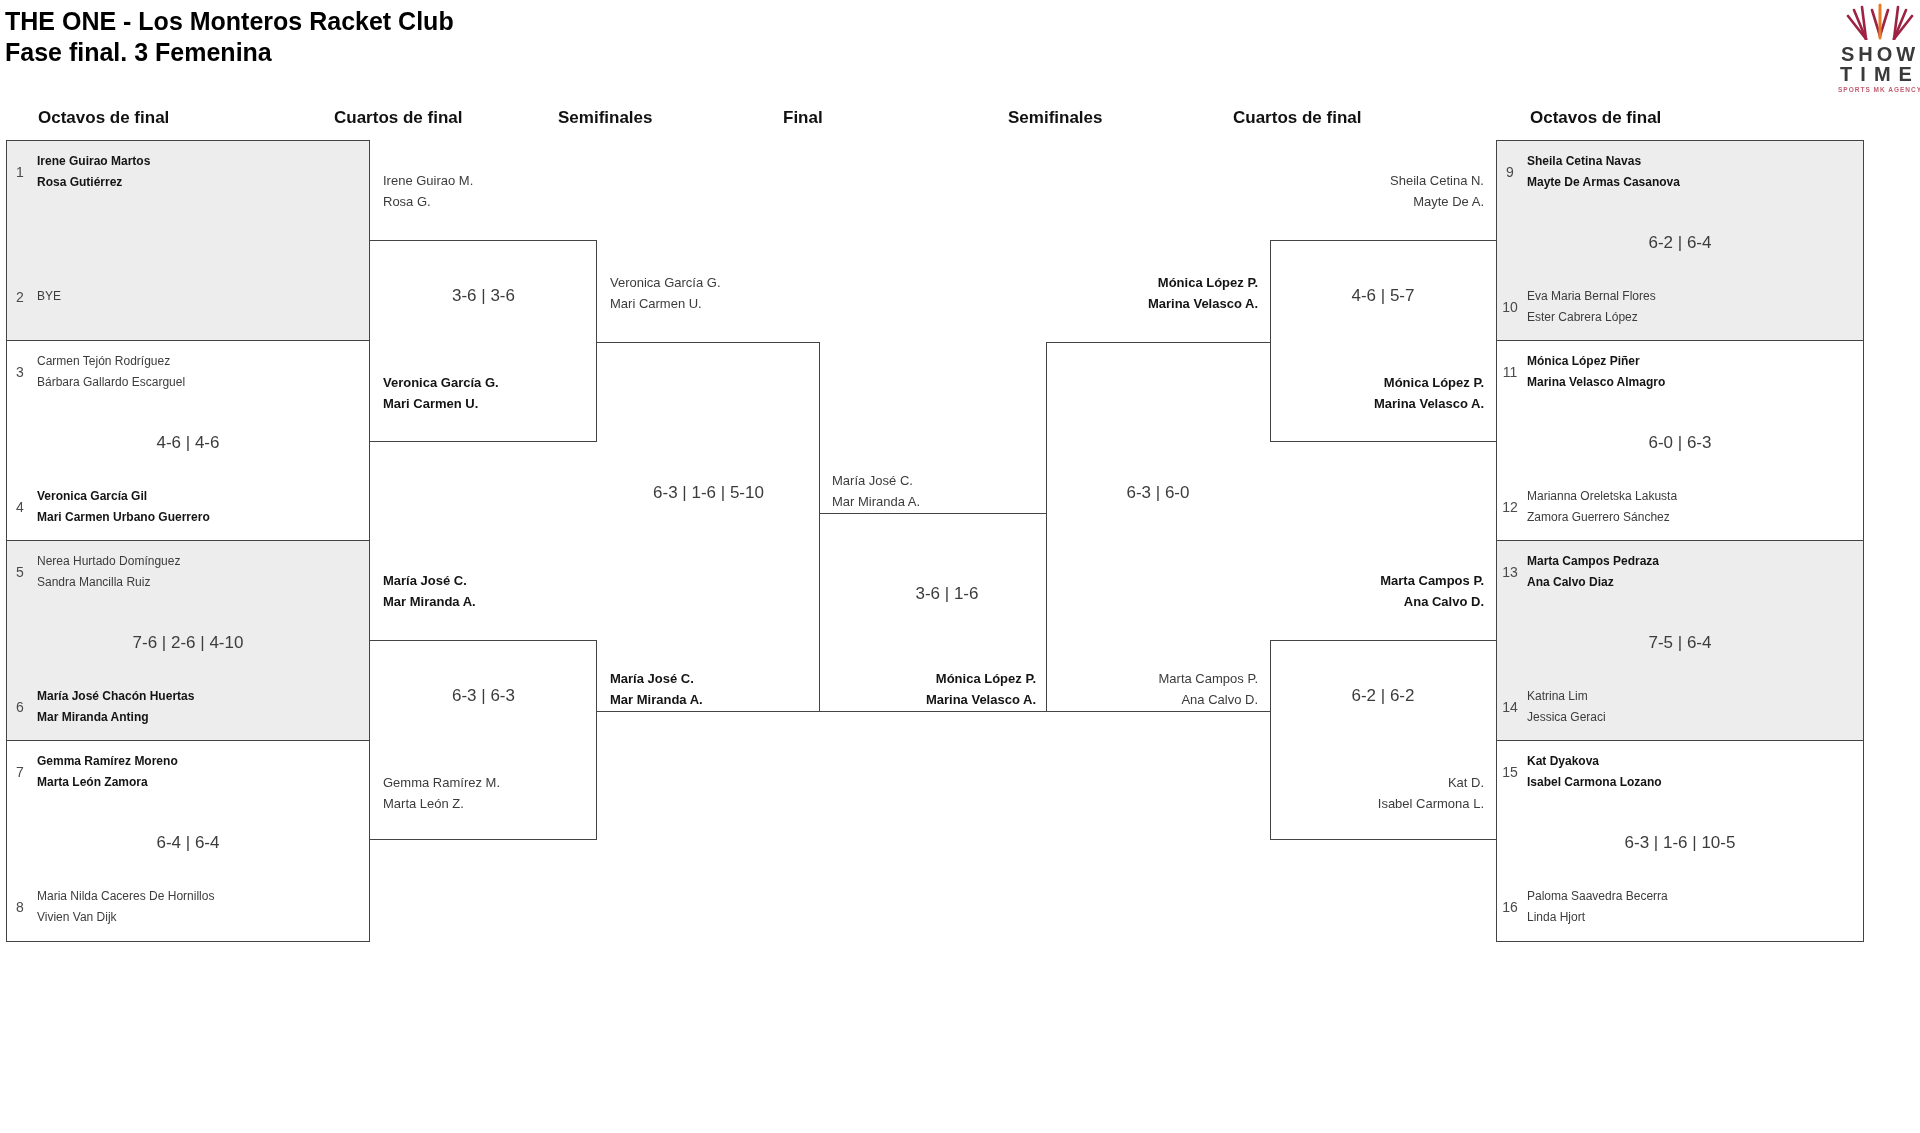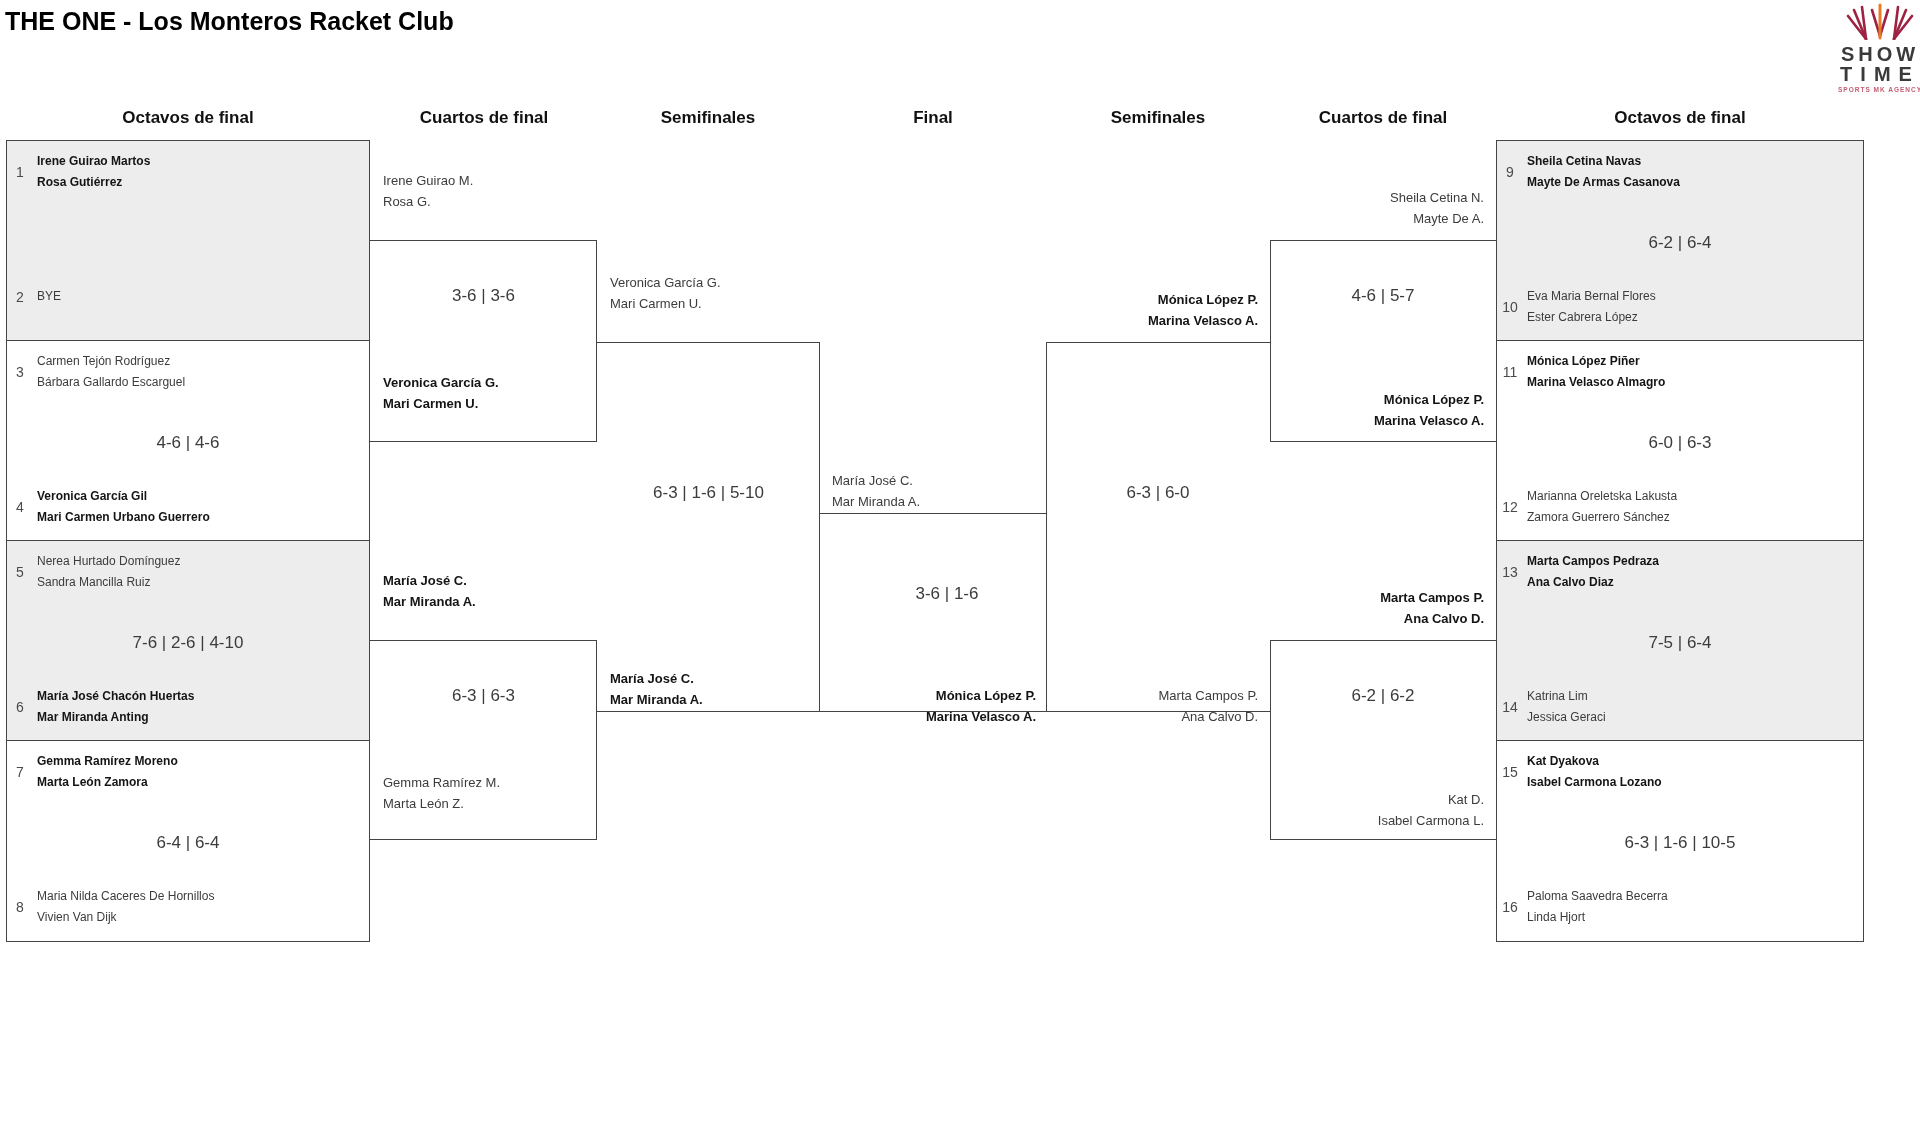--- a/index.html
+++ b/index.html
@@ -1,49 +1,50 @@
 <!DOCTYPE html>
 <html><head>
 <meta charset="utf-8">
 <style>
   html,body{margin:0;padding:0;background:#fff;}
   body{width:1920px;height:1133px;overflow:hidden;font-family:"Liberation Sans",sans-serif;color:#3c3c3c;}
   .stage{position:relative;width:1920px;height:1133px;background:#fff;}
   .page-title{position:absolute;left:5px;top:6px;font-size:25px;line-height:31px;font-weight:bold;color:#000;}
-  .round-header{position:absolute;top:108px;width:300px;text-align:center;font-size:17px;font-weight:bold;color:#111;}
+  .round-header{position:absolute;top:108px;width:300px;font-size:17px;font-weight:bold;color:#111;}
   .box{position:absolute;border:1px solid #444;box-sizing:border-box;background:#fff;}
   .box.gray{background:#ededed;}
   .rect{position:absolute;box-sizing:border-box;background:transparent;}
   .rect.l{border-top:1px solid #444;border-right:1px solid #444;border-bottom:1px solid #444;}
   .rect.r{border-top:1px solid #444;border-left:1px solid #444;border-bottom:1px solid #444;}
   .rect.f{border-top:1px solid #444;border-bottom:1px solid #444;}
   .mteam{position:absolute;left:4px;right:4px;display:flex;align-items:center;gap:8px;}
   .mteam.ta{top:10px;}
   .mteam.tb{top:145px;}
   .seed{flex:0 0 18px;text-align:center;font-size:14px;color:#4a4a4a;}
   .names{font-size:12px;line-height:21px;color:#3c3c3c;}
   .names.bold{font-weight:bold;color:#141414;}
   .nl{display:block;white-space:nowrap;}
   .score{position:absolute;text-align:center;font-size:17px;color:#3c3c3c;}
   .osc{left:0;right:0;top:92px;}
   .rname{position:absolute;font-size:13px;line-height:21px;color:#3c3c3c;}
   .rname.bold{font-weight:bold;color:#141414;}
-  .rname.right{text-align:right;margin-top:17px;}
+  .rname.right{text-align:right;}
   .logo{position:absolute;left:1836px;top:2px;width:88px;text-align:center;}
   .logo-word1{font-size:20px;font-weight:bold;letter-spacing:4px;color:#3a3a3a;line-height:20px;}
   .logo-word2{font-size:20px;font-weight:bold;letter-spacing:8px;color:#3a3a3a;line-height:20px;}
   .logo-tagline{font-size:6.5px;font-weight:bold;letter-spacing:1px;color:#c25e72;margin-top:2px;}
 </style>
 </head>
 <body>
 
 <div class="stage">
 
   <div class="page-title">
     <div>THE ONE - Los Monteros Racket Club</div>
+    <div>Fase final. 3 Femenina</div>
   </div>
 
   <div class="logo">
     <svg width="88" height="38" viewBox="0 0 88 38">
       <g stroke="#9e2242" stroke-width="2.6" stroke-linecap="round">
         <line x1="30" y1="37" x2="12" y2="14"></line>
         <line x1="30" y1="37" x2="18" y2="8"></line>
         <line x1="30" y1="37" x2="26" y2="5"></line>
         <line x1="58" y1="37" x2="76" y2="14"></line>
         <line x1="58" y1="37" x2="70" y2="8"></line>

